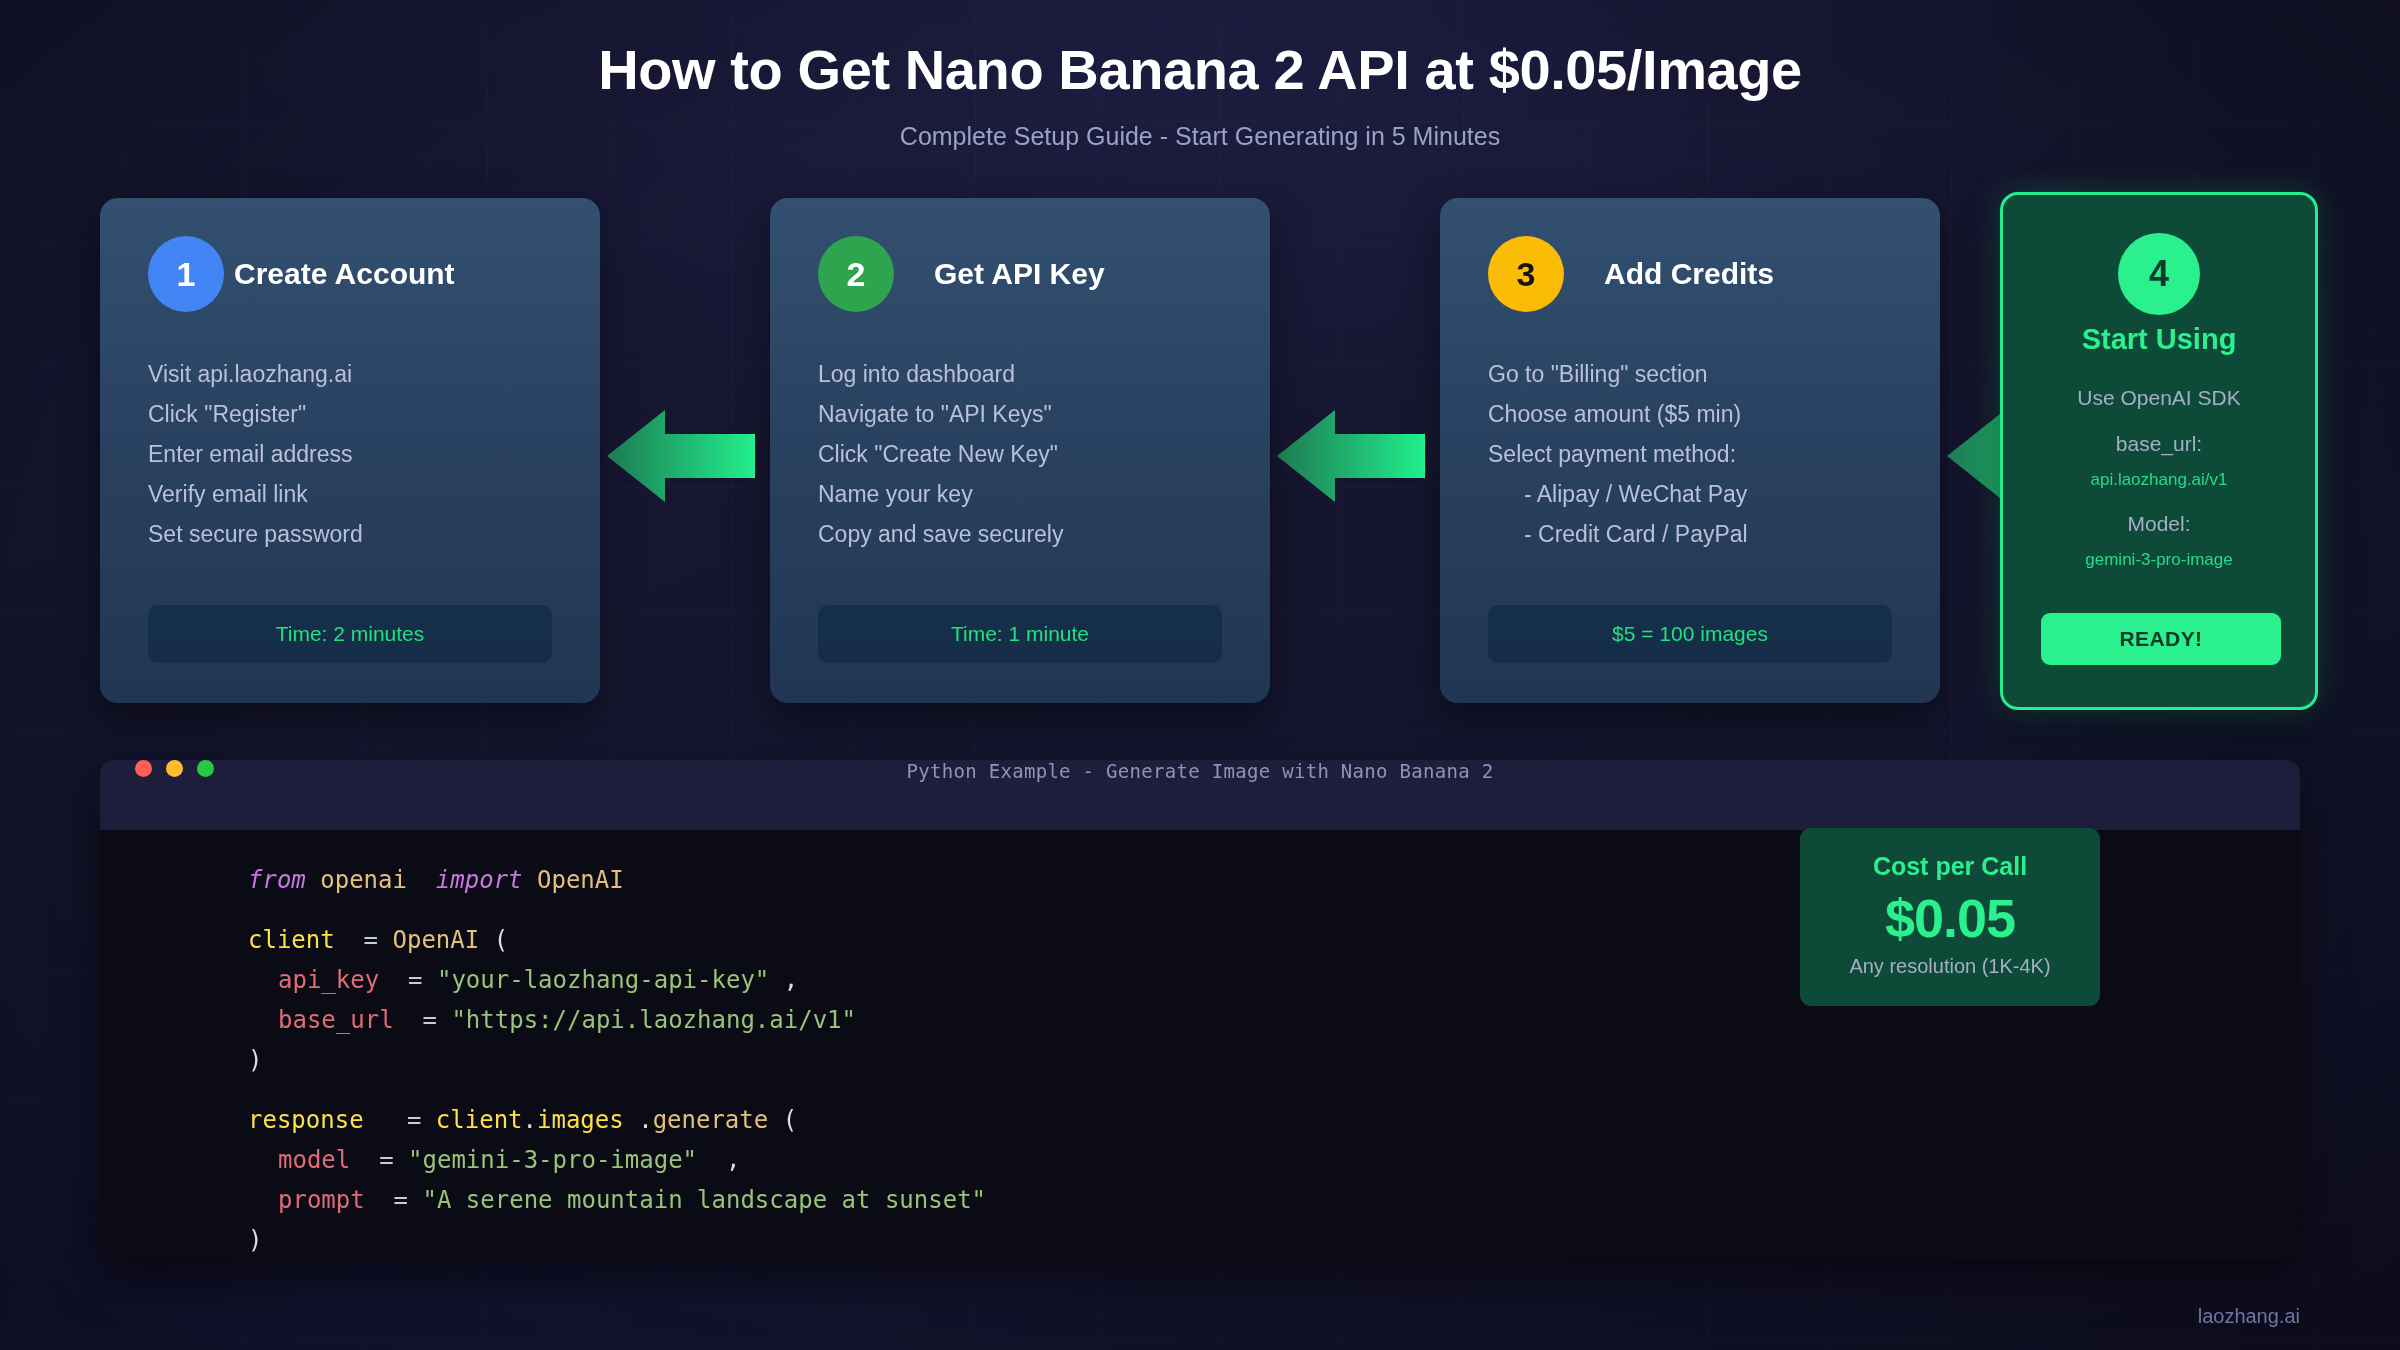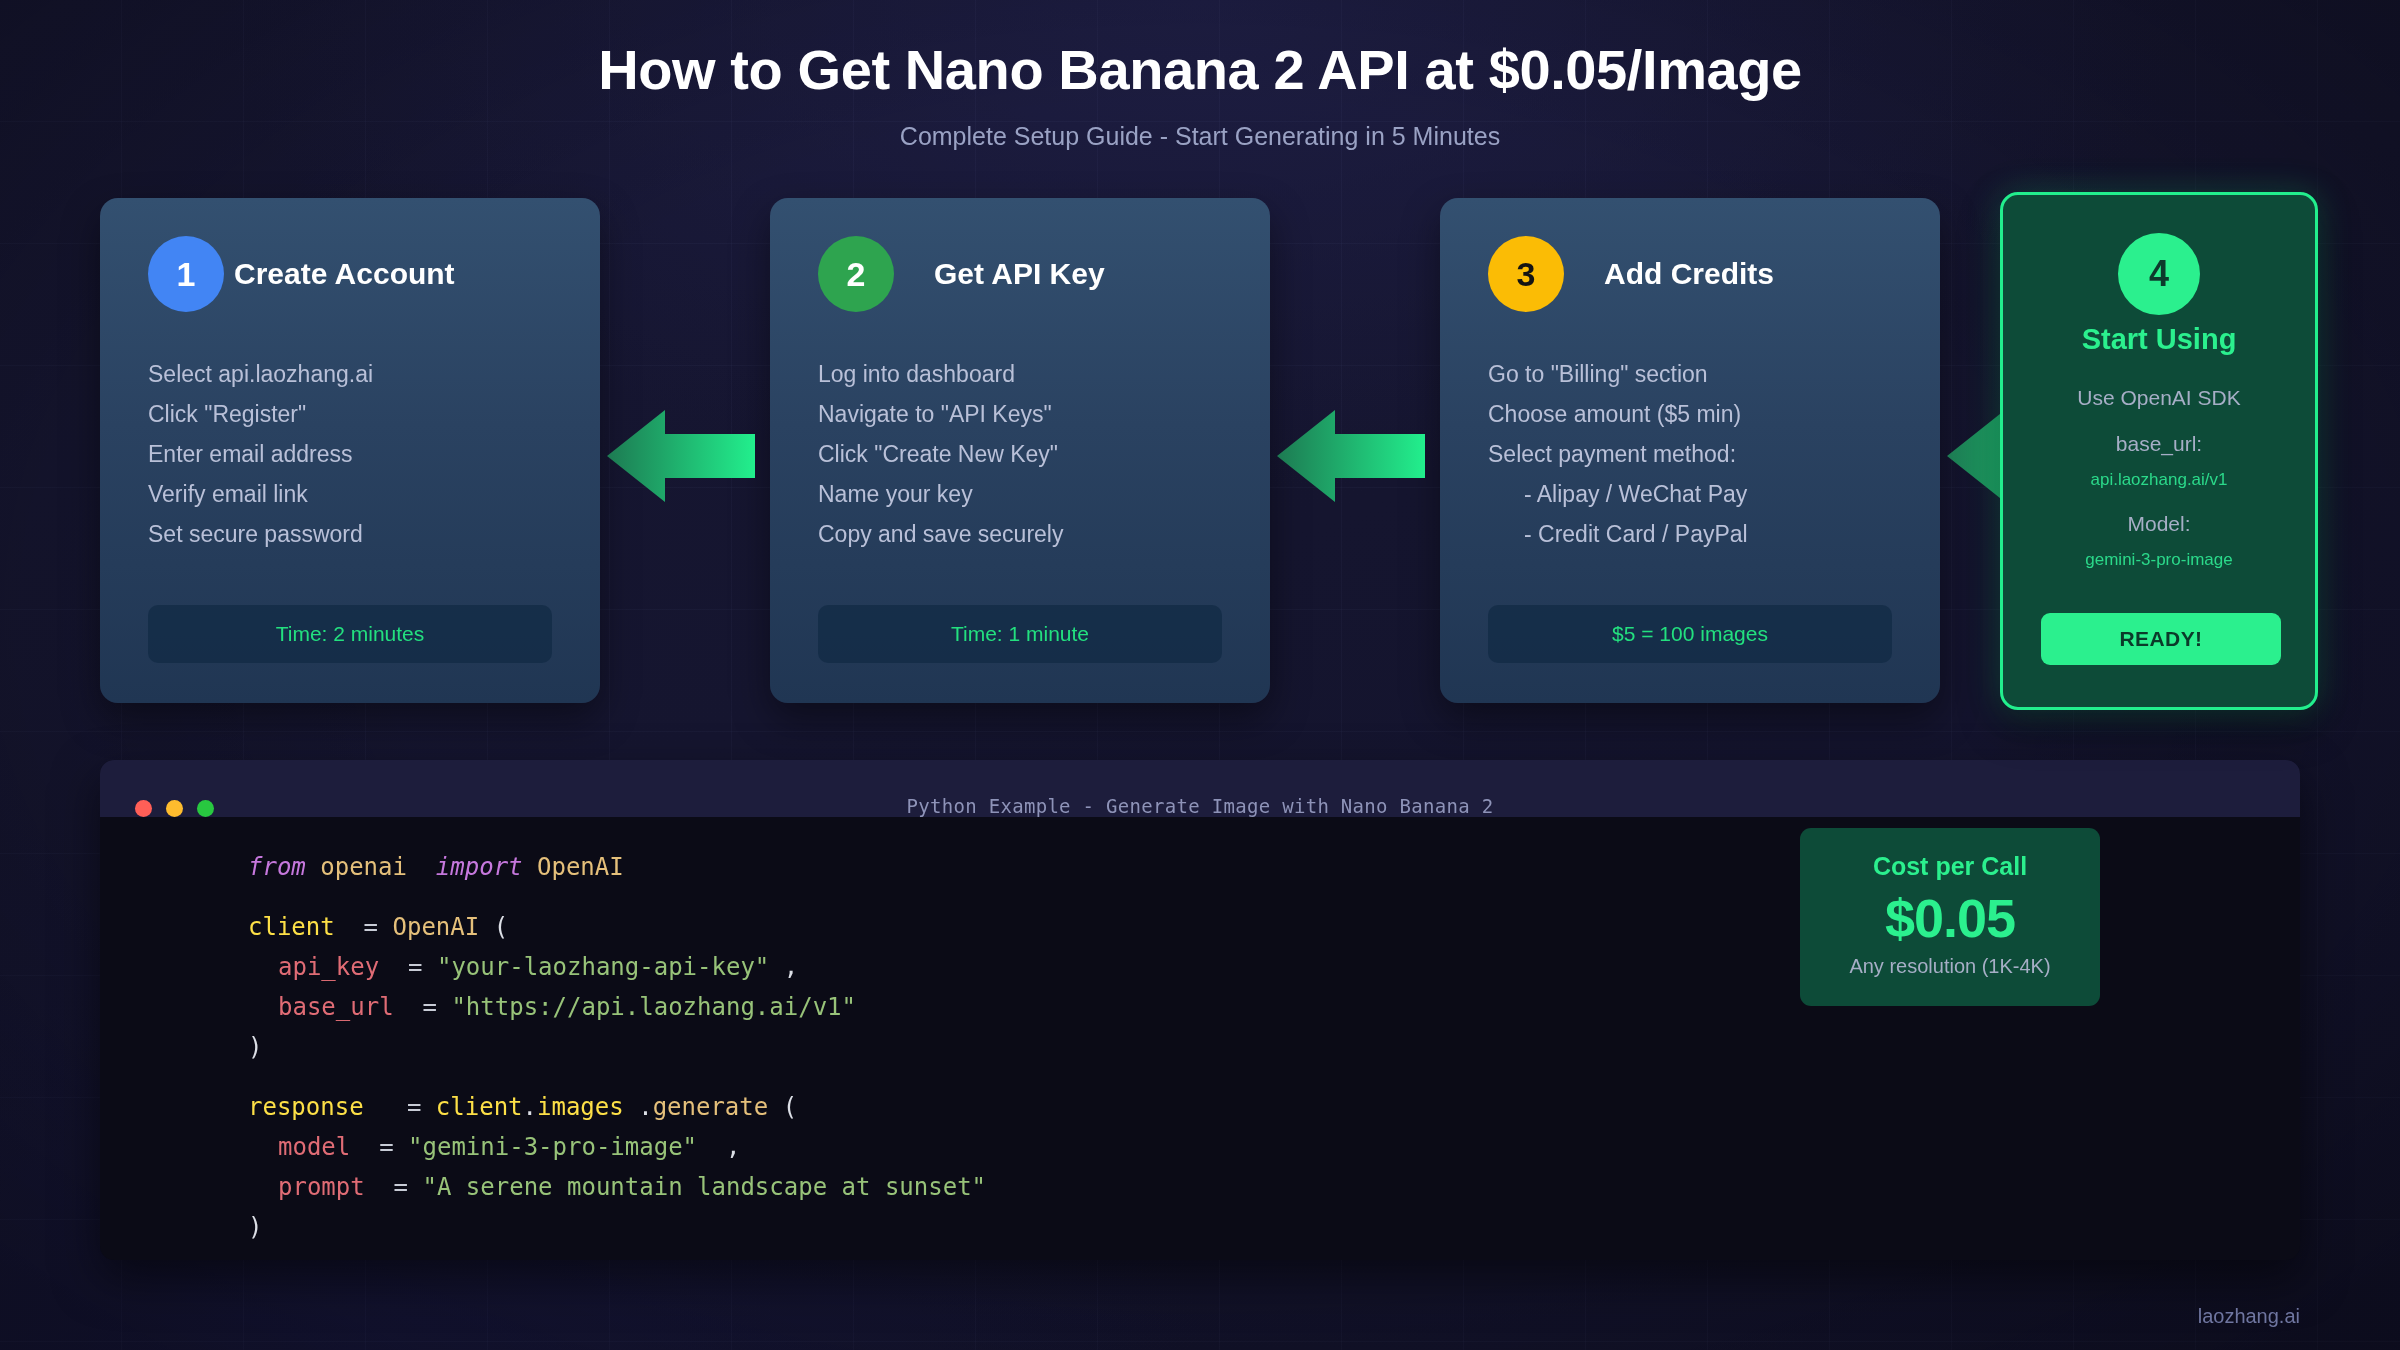--- a/index.html
+++ b/index.html
@@ -137,22 +137,22 @@
   
   #code-panel{
     position:absolute; left:100px; top:760px;
     width:2200px; height:500px;
     border-radius:14px;
     background:#0b0b16;
     box-shadow:0 18px 46px rgba(0,0,0,.5);
     overflow:hidden;
   }
   #code-titlebar{
-    height:57px; background:#1d1d3c;
-    display:flex; align-items:flex-end; position:relative;
+    height:70px; background:#1d1d3c;
+    display:flex; align-items:flex-start; position:relative;
   }
   .dots{ display:flex; gap:14px; margin-left:35px; }
   .dot{ width:17px; height:17px; border-radius:50%; }
   .dot.r{ background:#ff5f57; }
   .dot.y{ background:#febc2e; }
   .dot.g{ background:#28c840; }
   #code-titlebar-text{
     position:absolute; left:0; width:100%; text-align:center;
     font-family:"DejaVu Sans Mono", monospace;
     font-size:19px; color:#8e93b8; letter-spacing:.3px;
@@ -205,21 +205,21 @@
 </div>
 
 <div id="steps">
 
   <div class="step-card c1">
     <div class="card-head">
       <div class="num-circle blue">1</div>
       <div class="card-title">Create Account</div>
     </div>
     <ul class="step-list">
-      <li>Select api.laozhang.ai</li>
+      <li>Visit api.laozhang.ai</li>
       <li>Click "Register"</li>
       <li>Enter email address</li>
       <li>Verify email link</li>
       <li>Set secure password</li>
     </ul>
     <div class="badge">Time: 2 minutes</div>
   </div>
 
   <div class="step-card c2">
     <div class="card-head">

